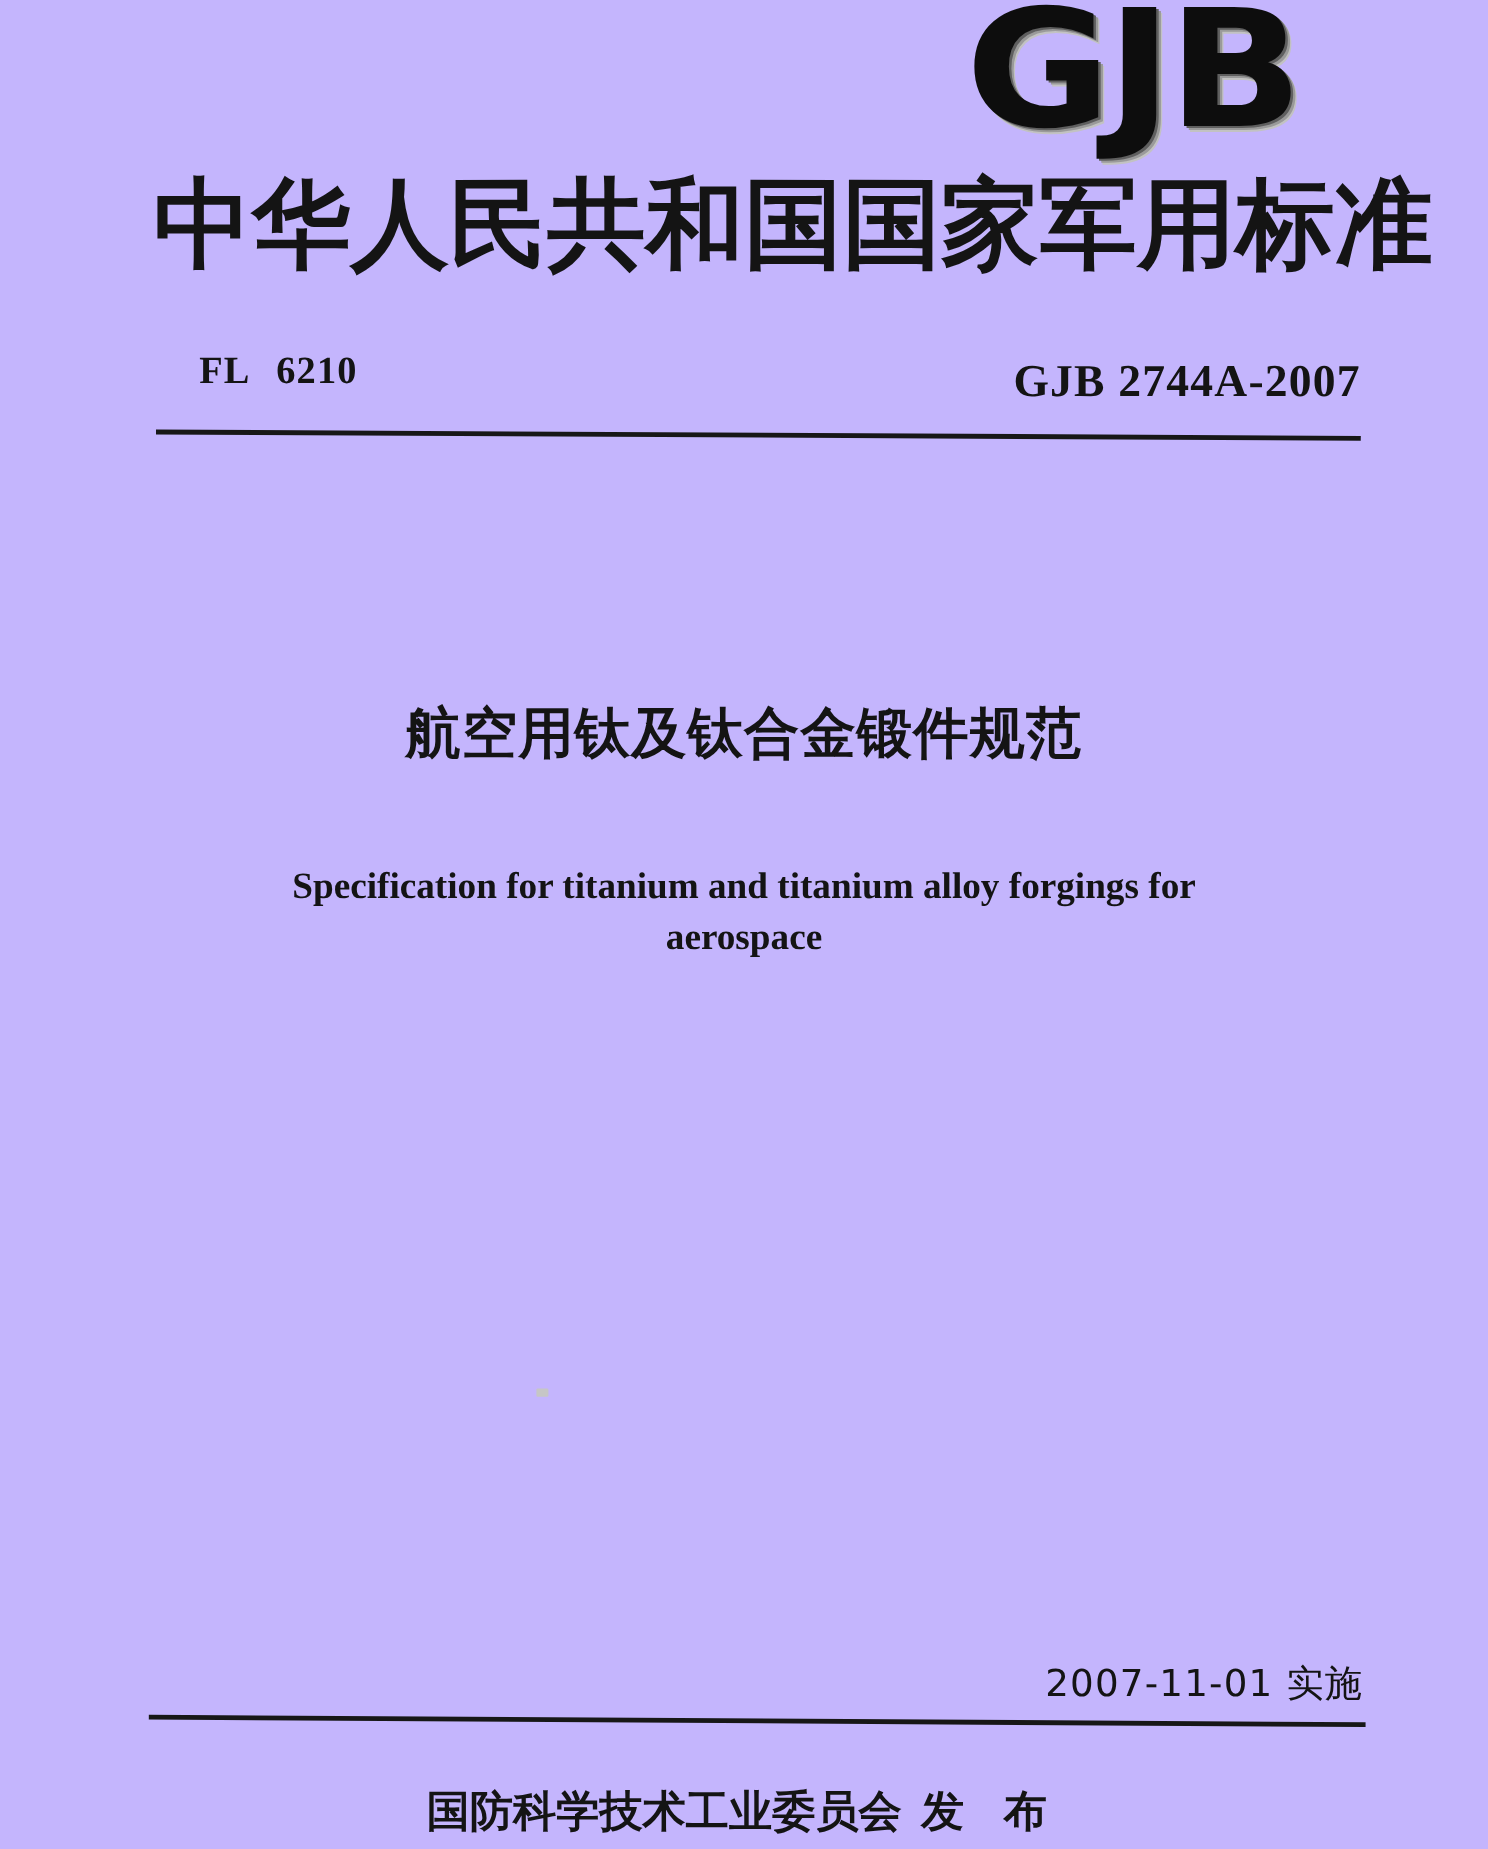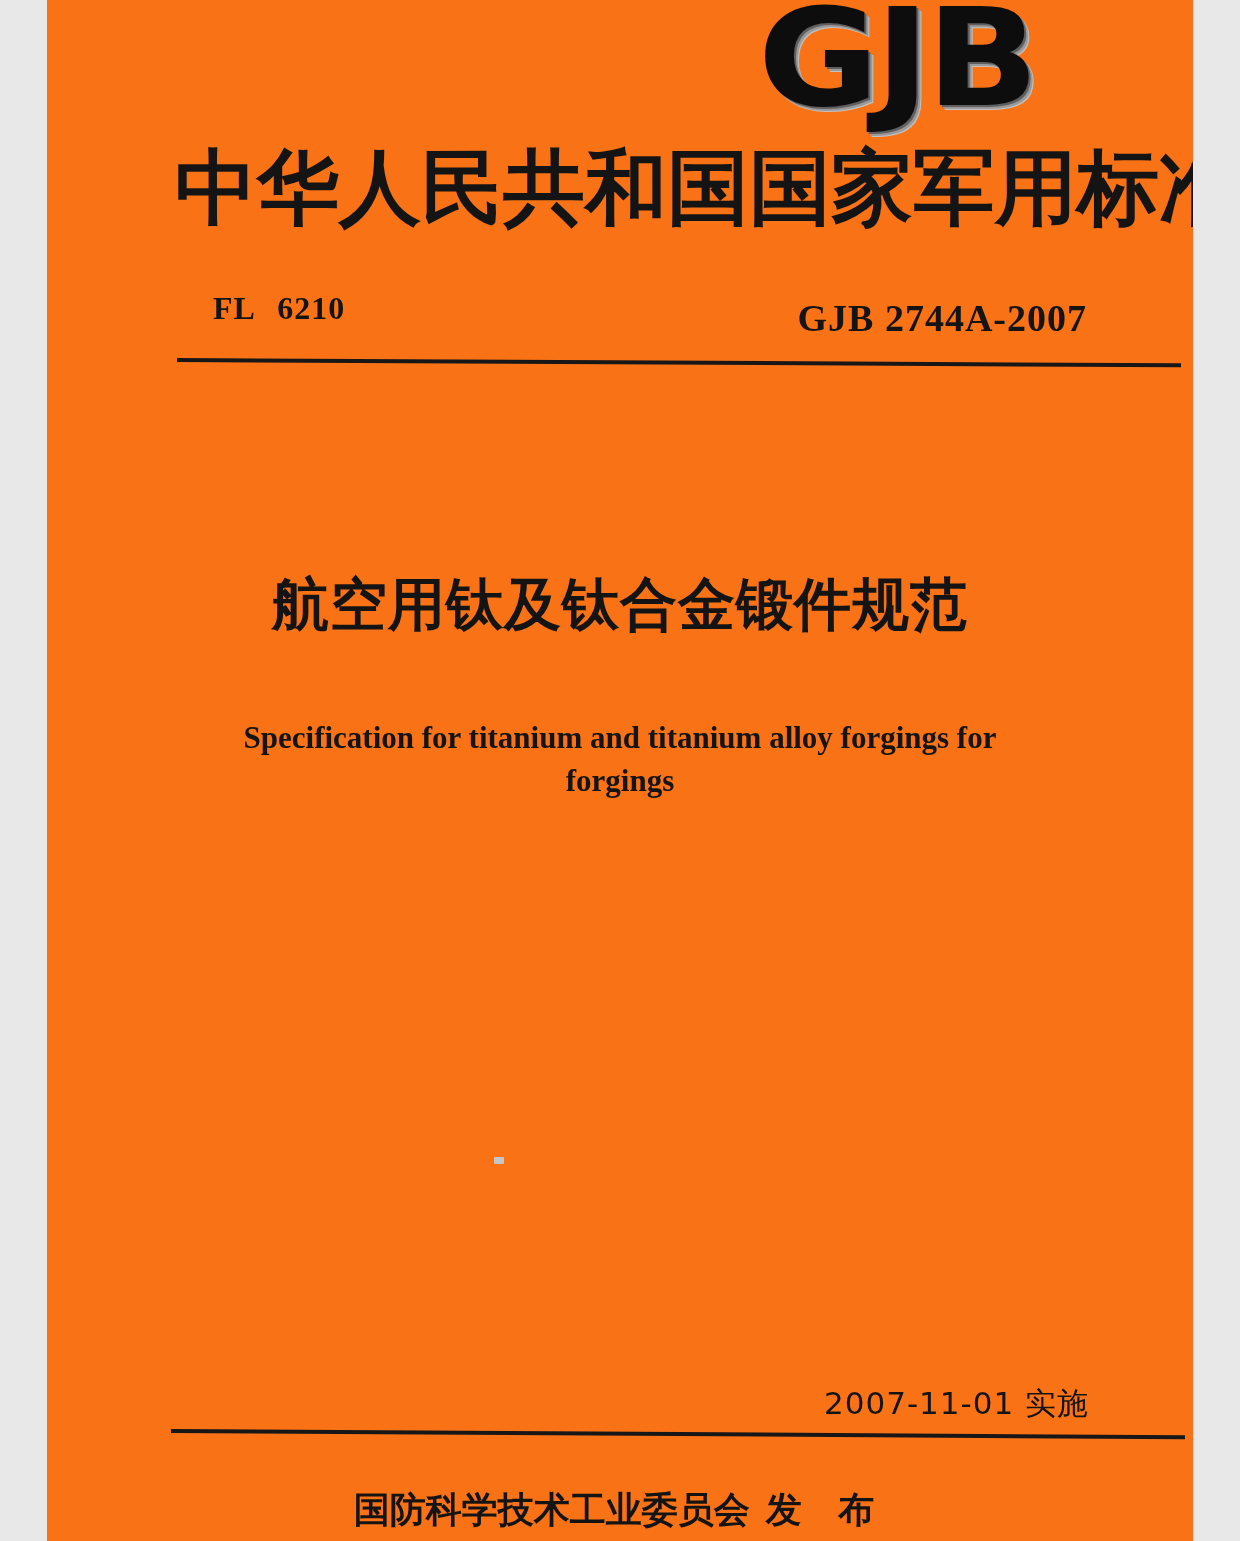--- a/index.html
+++ b/index.html
@@ -1,22 +1,22 @@
 <!DOCTYPE html>
 <html><head>
 <meta charset="utf-8">
 <style>
   * { margin: 0; padding: 0; box-sizing: border-box; }
   html, body { background: #e8e8e8; }
   .page {
     position: relative;
-    width: 1146px;
+    width: 1240px;
     height: 1541px;
     margin: 0 auto;
-    background: #f97316;
+    background: #c4b5fd;
     overflow: hidden;
     font-family: "Liberation Serif", "DejaVu Serif", serif;
     color: #141414;
   }
 
   
   .logo {
     position: absolute;
     top: -10px;
     right: 158px;
@@ -88,26 +88,26 @@
   }
   .rule-bottom {
     left: 124px; top: 1429px;
     width: 1014px; height: 4px;
     transform: rotate(0.35deg);
     transform-origin: left center;
   }
 
   .title-cn {
     position: absolute;
-    left: 0; top: 576px;
+    left: 0; top: 588px;
     width: 100%;
     text-align: center;
     font-family: "DejaVu Sans", "Liberation Sans", sans-serif;
     font-weight: 700;
-    font-size: 57px;
+    font-size: 46px;
     letter-spacing: 1px;
     line-height: 1;
   }
 
   .title-en {
     position: absolute;
     left: 0; top: 704px;
     width: 100%;
     text-align: center;
     font-weight: 700;
@@ -140,21 +140,21 @@
     position: absolute;
     left: 0; top: 1492px;
     width: 100%;
     text-align: center;
     font-family: "DejaVu Sans", "Liberation Sans", sans-serif;
     font-weight: 600;
     font-size: 36px;
     line-height: 1;
     white-space: nowrap;
   }
-  .publisher-row .publish-label { margin-left: 16px; letter-spacing: 12px; }
+  .publisher-row .publish-label { margin-left: 16px; letter-spacing: 12px; font-family: Liberation Serif, serif; }
 </style>
 </head>
 <body>
 
 <div class="page">
 
   <div class="logo">GJB</div>
 
   <div class="std-header">
       <span>中</span>
@@ -177,21 +177,21 @@
   <div class="designation-block">
     <div class="designation">GJB 2744A-2007</div>
   </div>
 
   <div class="rule rule-top"></div>
 
   <div class="title-cn">航空用钛及钛合金锻件规范</div>
 
   <div class="title-en">
     <div>Specification for titanium and titanium alloy forgings for</div>
-    <div>forgings</div>
+    <div>aerospace</div>
   </div>
 
   <div class="scan-artifact"></div>
 
 
   <div class="date date-impl">2007-11-01 实施</div>
 
   <div class="rule rule-bottom"></div>
 
   <div class="publisher-row">

